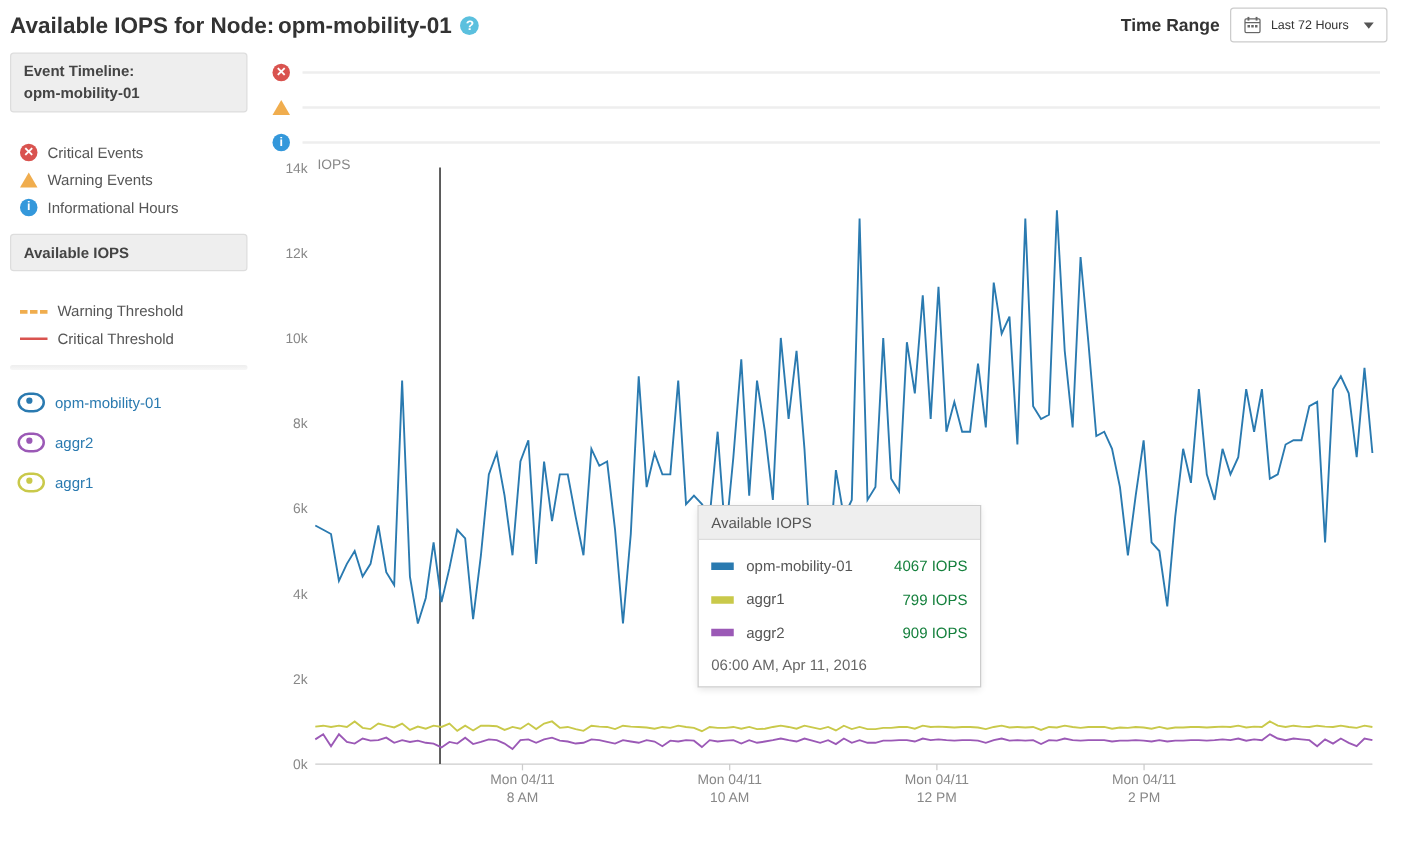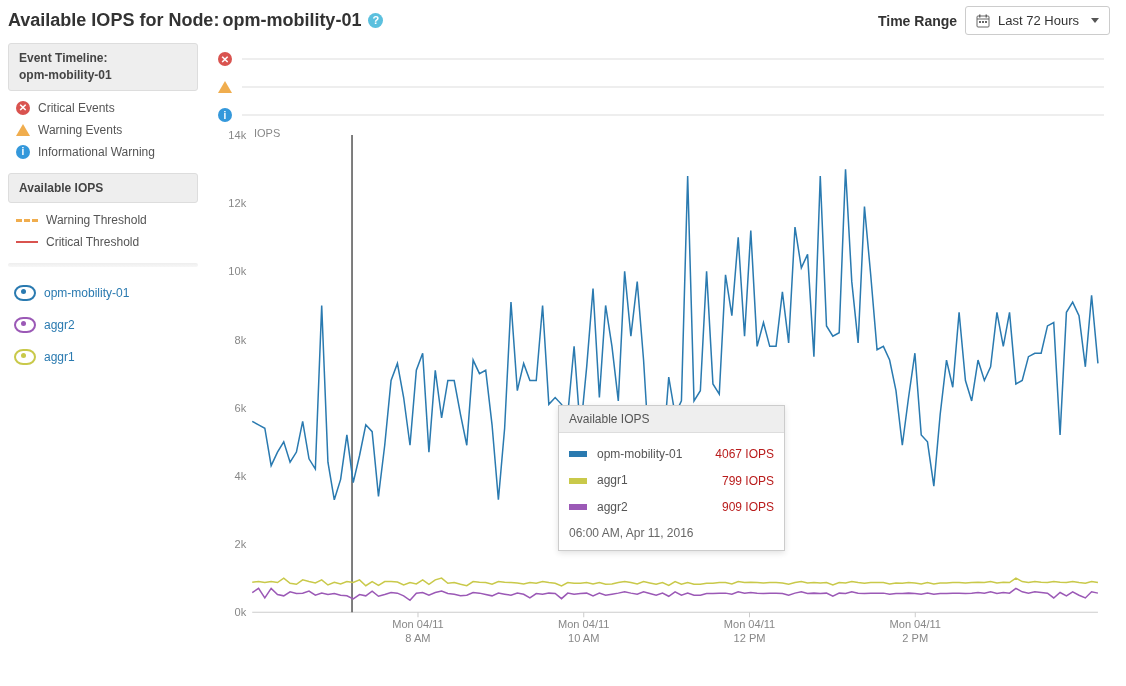--- a/index.html
+++ b/index.html
@@ -6,28 +6,28 @@
   .page { width:1126px; height:686px; position:relative; box-sizing:border-box; padding:4px 8px; }
 
   .header { display:flex; align-items:center; justify-content:space-between; padding:2px 8px 8px 0; }
   .header-left { display:flex; align-items:baseline; gap:3px; }
   .page-title { font-size:18px; font-weight:700; color:#333; }
   .page-subtitle { font-size:18px; font-weight:700; color:#333; }
   .help-icon { width:15px; height:15px; border-radius:50%; background:#5bc0de; color:#fff; font-size:11px; font-weight:700; display:inline-flex; align-items:center; justify-content:center; margin-left:4px; position:relative; top:-2px; }
 
   .header-right { display:flex; align-items:center; gap:8px; }
   .time-range-label { font-size:14px; color:#333; font-weight:600; }
-  .dropdown { border:1px solid #ccc; border-radius:3px; padding:6px 10px; display:flex; align-items:center; gap:8px; font-size:13px; color:#333; background:#fff; cursor:pointer; }
+  .dropdown { border:1px solid #ccc; border-radius:3px; padding:6px 10px; display:flex; align-items:center; gap:8px; font-size:10px; color:#333; background:#fff; cursor:pointer; }
   .cal-icon svg { display:block; }
   .caret { width:0; height:0; border-left:4px solid transparent; border-right:4px solid transparent; border-top:5px solid #555; margin-left:4px; }
 
   .body { display:flex; }
 
   .sidebar { width:190px; flex:none; }
-  .side-panel { background:#eee; border:1px solid #ddd; border-radius:3px; padding:6px 10px; font-size:12px; font-weight:700; color:#444; line-height:1.4; margin-bottom:6px; }
+  .side-panel { background:#eee; border:1px solid #ddd; border-radius:3px; padding:6px 10px; font-size:12px; font-weight:700; color:#444; line-height:1.4; margin-bottom:21px; }
   .legend-list { list-style:none; margin:0 0 10px 0; padding:0; }
   .legend-list li { display:flex; align-items:center; gap:8px; padding:4px 8px; font-size:12px; color:#555; }
   .ev-icon { width:14px; height:14px; border-radius:50%; display:inline-flex; align-items:center; justify-content:center; font-size:10px; font-weight:700; color:#fff; }
   .ev-critical { background:#d9534f; }
   .ev-warning-tri { width:0; height:0; border-left:7px solid transparent; border-right:7px solid transparent; border-bottom:12px solid #f0ad4e; position:relative; }
   .ev-info { background:#3498db; }
 
   .swatch-line { width:22px; height:0; border-top:2px solid; }
   .swatch-dash { width:22px; height:0; border-top:3px dashed; }
 
@@ -56,21 +56,21 @@
   .hover-line { stroke:#555; stroke-width:1.5; }
   .axis { stroke:#ccc; stroke-width:1; }
   .series { fill:none; stroke-width:1.5; }
 
   .tooltip { position:absolute; left:340px; top:276px; width:225px; background:#fff; border:1px solid #ccc; box-shadow:0 2px 6px rgba(0,0,0,.12); font-size:12px; }
   .tooltip-hd { background:#eee; padding:6px 10px; font-size:12px; color:#555; border-bottom:1px solid #ddd; }
   .tooltip-body { padding:8px 10px 10px; }
   .tt-row { display:flex; align-items:center; gap:10px; padding:6px 0; }
   .tt-sw { width:18px; height:6px; }
   .tt-name { flex:1; color:#555; word-break:break-word; line-height:1.2; }
-  .tt-val { color:#b91c1c; white-space:nowrap; }
+  .tt-val { color:#15803d; white-space:nowrap; }
   .tt-time { color:#666; padding-top:6px; }
 
 </style>
 </head>
 <body>
 
 <div class="page">
 
   <div class="header">
     <div class="header-left">
@@ -111,21 +111,21 @@
         <li>
           <span class="ev-icon ev-critical">✕</span>
           <span>Critical Events</span>
         </li>
         <li>
           <span class="ev-warning-tri"></span>
           <span>Warning Events</span>
         </li>
         <li>
           <span class="ev-icon ev-info">i</span>
-          <span>Informational Warning</span>
+          <span>Informational Hours</span>
         </li>
       </ul>
 
       <div class="side-panel">Available IOPS</div>
 
       <ul class="legend-list">
         <li>
           <span class="swatch-dash" style="border-color:#f0ad4e"></span>
           <span>Warning Threshold</span>
         </li>

